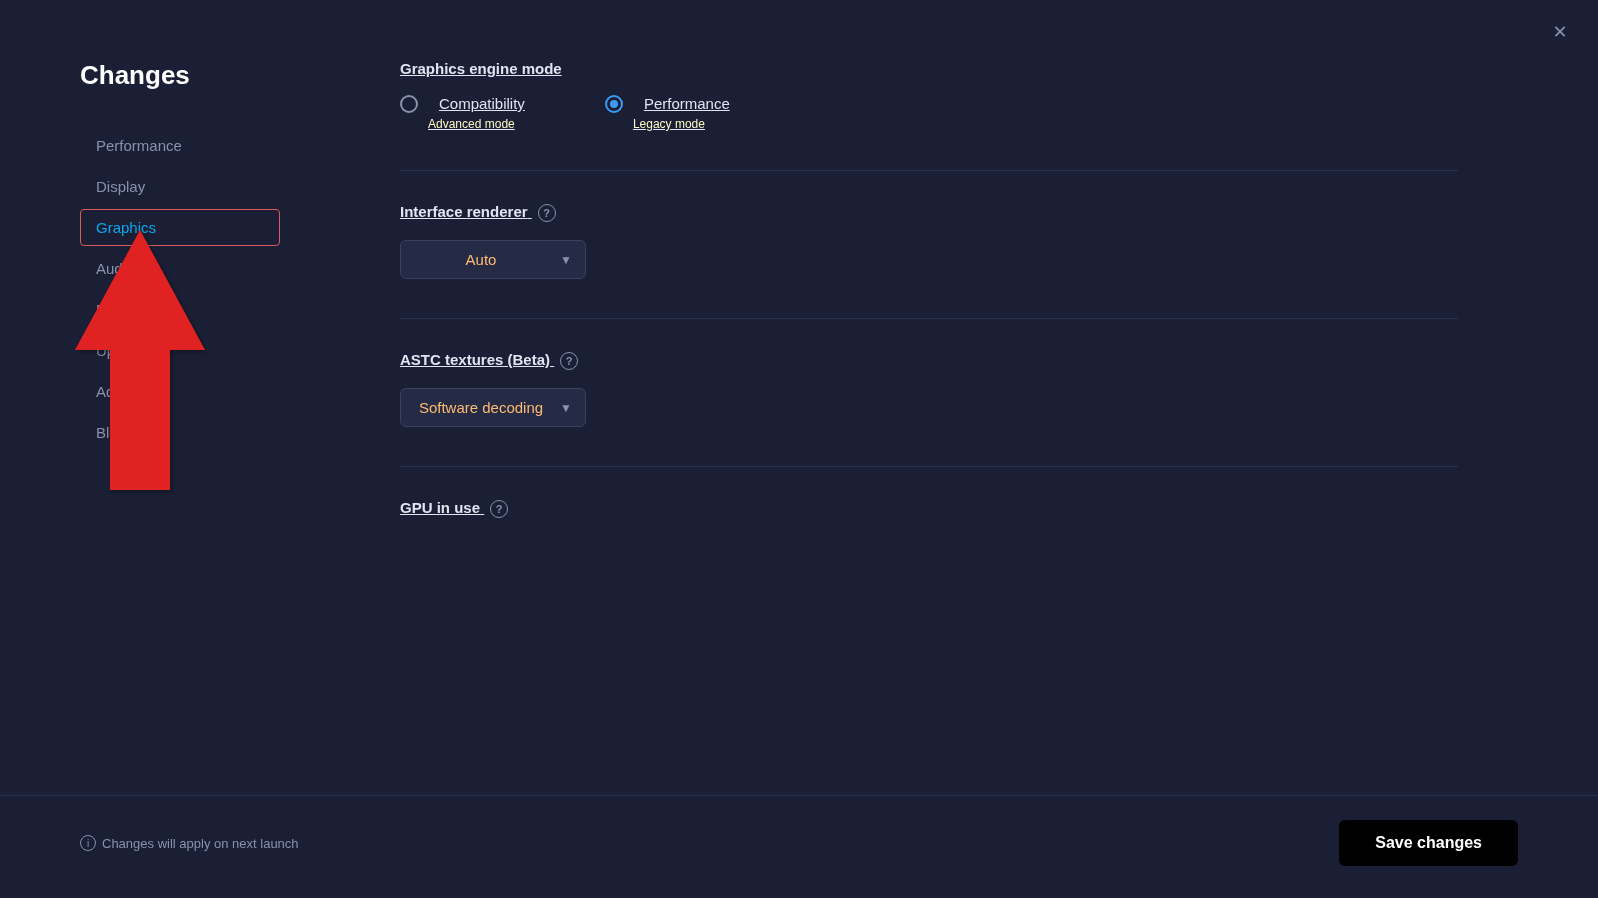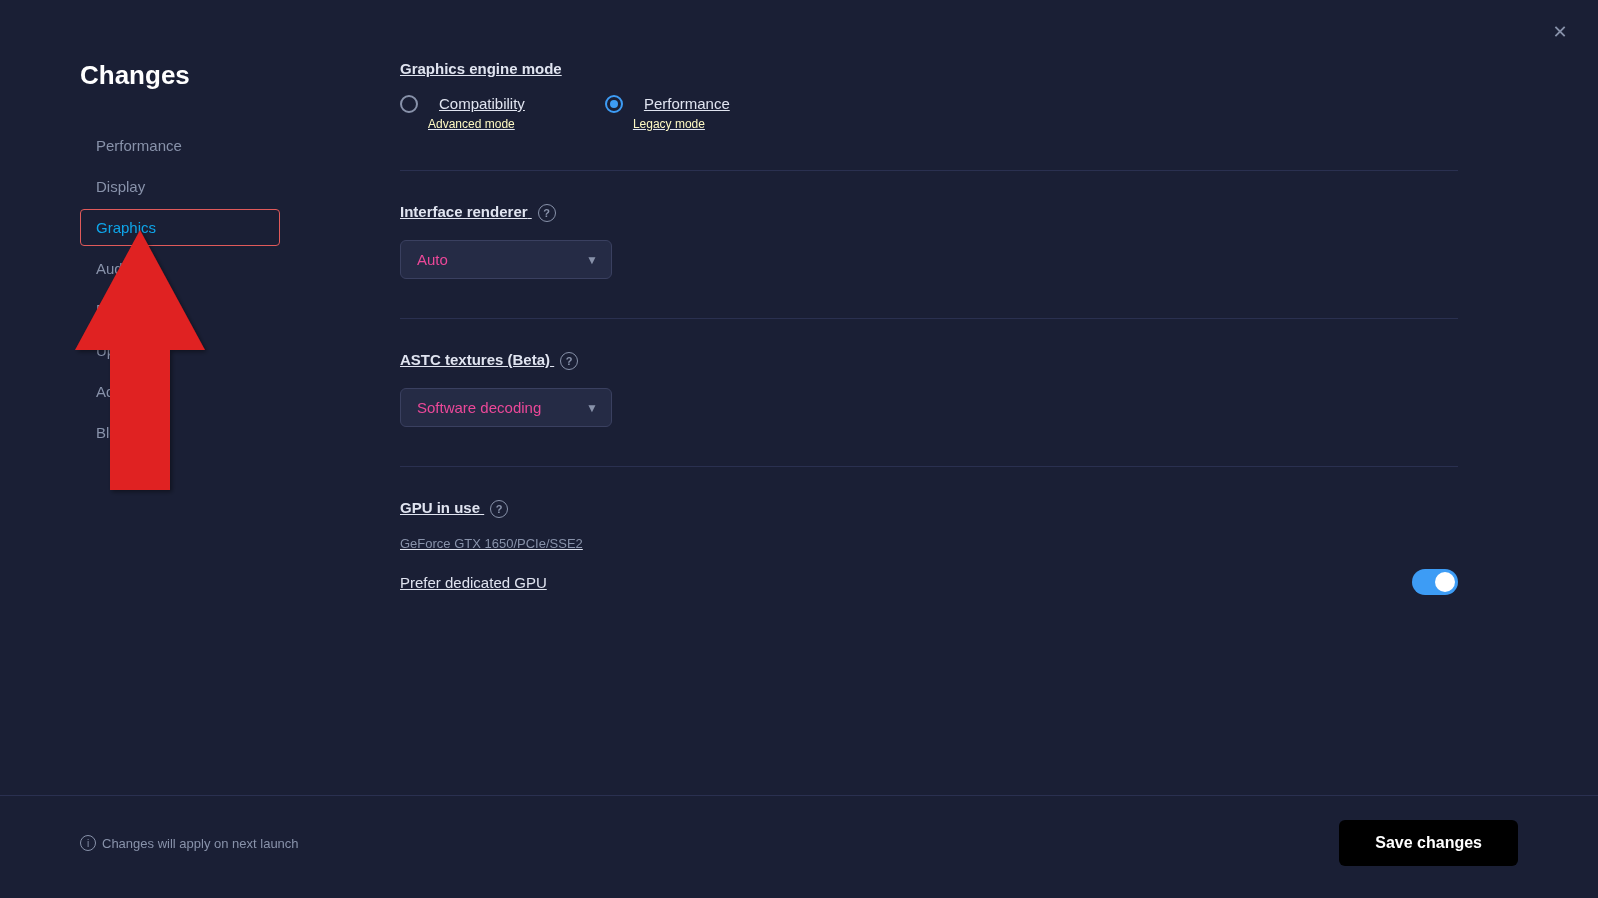--- a/index.html
+++ b/index.html
@@ -149,27 +149,28 @@
       padding-left: 28px;
     }
     .dropdown-wrapper {
       position: relative;
       display: inline-block;
     }
     .dropdown {
       background: #252b45;
       border: 1px solid #3a4060;
       border-radius: 6px;
-      color: #ec4899;
+      color: #fdba74;
       font-size: 15px;
       padding: 10px 40px 10px 16px;
-      width: 212px;
+      width: 186px;
       appearance: none;
       cursor: pointer;
       outline: none;
+      text-align: center;
     }
     .dropdown-arrow {
       position: absolute;
       right: 14px;
       top: 50%;
       transform: translateY(-50%);
       color: #8892aa;
       pointer-events: none;
       font-size: 12px;
     }
@@ -338,29 +339,20 @@
           </select>
           <span class="dropdown-arrow">▼</span>
         </div>
       </div>
 
       <div class="section">
         <div class="section-label">
           <span>GPU in use</span>
           <span class="help-icon">?</span>
         </div>
-        <div class="gpu-info">
-          <div class="gpu-label">GeForce GTX 1650/PCIe/SSE2</div>
-          <div class="gpu-row">
-            <span class="gpu-pref-label">Prefer dedicated GPU</span>
-            <div class="toggle">
-              <div class="toggle-knob"></div>
-            </div>
-          </div>
-        </div>
       </div>
 
     </div>
   </div>
 
   <div class="footer">
     <div class="footer-note">
       <span class="info-icon">i</span>
       <span>Changes will apply on next launch</span>
     </div>

